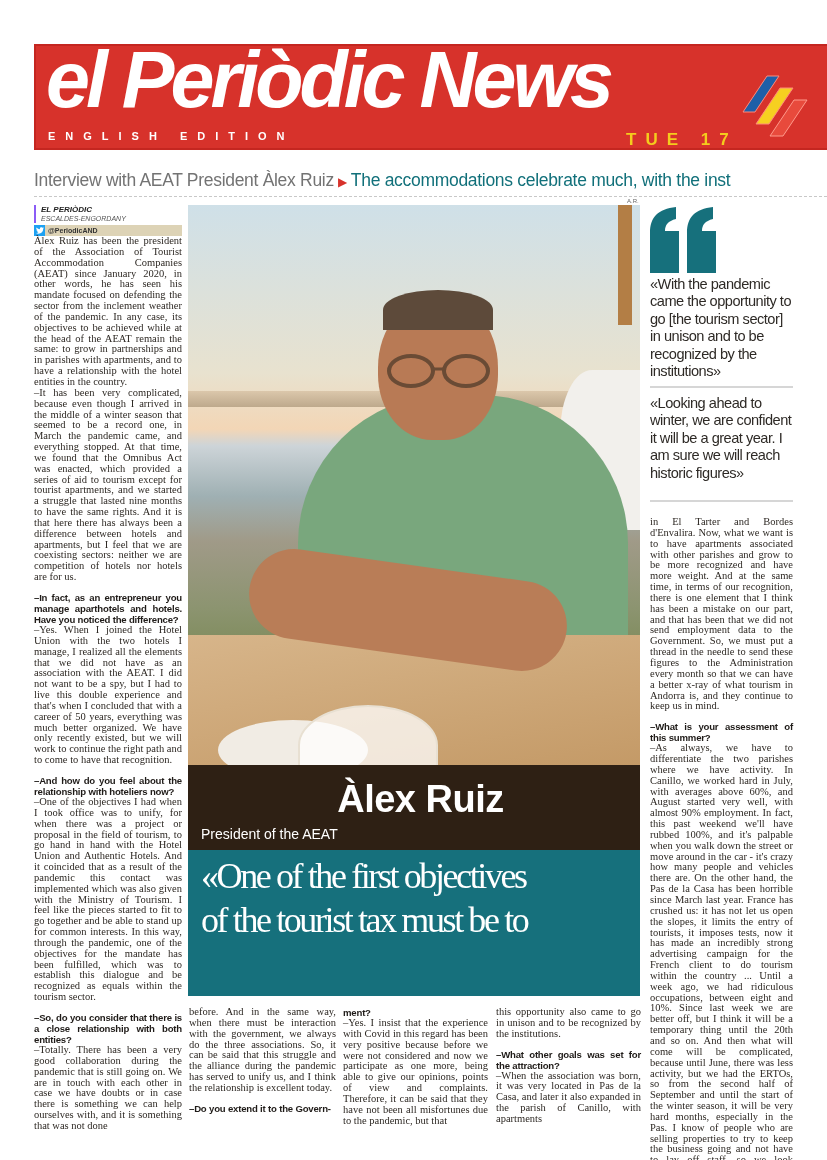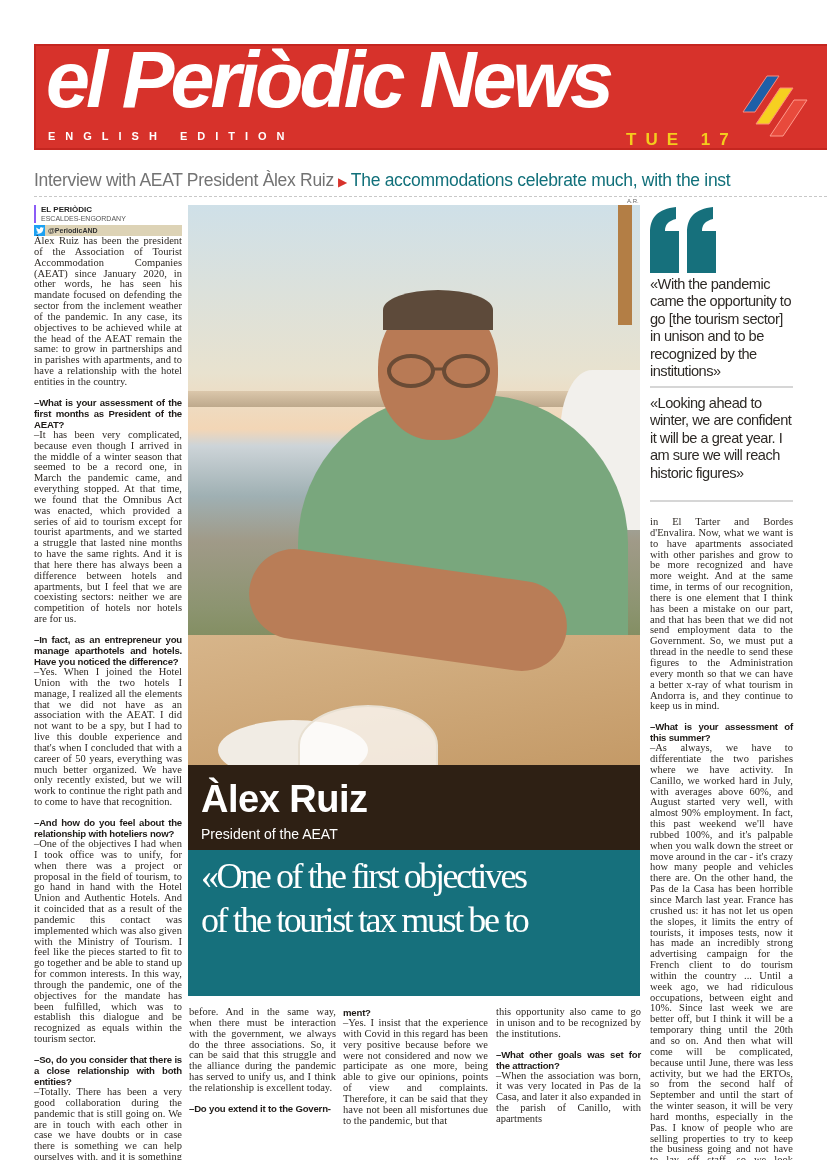--- a/index.html
+++ b/index.html
@@ -15,21 +15,21 @@
 
   
   .kicker { position: absolute; left: 34px; top: 170px; width: 800px; font-family: "Liberation Sans", sans-serif; font-size: 17.5px; white-space: nowrap; overflow: hidden; letter-spacing: -0.3px; }
   .kicker .k1 { color: #737373; }
   .kicker .k-arrow { color: #d7322b; font-size: 12px; margin: 0 4px; }
   .kicker .k2 { color: #11707a; }
   .kicker-rule { position: absolute; left: 34px; top: 196px; width: 793px; border-top: 1px dashed #c8c8c8; }
 
   
   .byline { position: absolute; left: 34px; top: 205px; width: 148px; font-family: "Liberation Sans", sans-serif; }
-  .byline .bl-block { border-left: 2px solid #8b5cf6; padding-left: 5px; }
+  .byline .bl-block { border-left: 2px solid #8b5cf6; padding-left: 5px; font-style: italic; }
   .byline .bl-paper { font-size: 8px; font-weight: 700; color: #222; line-height: 9px; }
   .byline .bl-place { font-size: 7px; color: #555; line-height: 9px; }
   .byline .bl-tw { margin-top: 2px; background: #ddd3b6; height: 11px; display: flex; align-items: center; font-size: 7px; font-weight: 700; color: #333; }
   .tw-icon { width: 11px; height: 11px; background: #1da1f2; display: inline-flex; align-items: center; justify-content: center; margin-right: 3px; }
 
   
   .col { position: absolute; font-size: 10.5px; line-height: 10.85px; color: #2d2823; text-align: justify; hyphens: none; }
   .col p { margin: 0; }
   .col .q { font-family: "Liberation Sans", sans-serif; font-weight: 700; font-size: 9.6px; line-height: 11px; color: #1f1b18; margin-top: 9px; letter-spacing: -0.2px; }
   .col .a { }
@@ -49,21 +49,21 @@
   .photo .head { position: absolute; left: 190px; top: 90px; width: 120px; height: 145px; border-radius: 50% 50% 45% 45%; background: #b87a55; }
   .photo .hair { position: absolute; left: 195px; top: 85px; width: 110px; height: 40px; border-radius: 50% 50% 0 0; background: #5d4a3a; }
   .photo .glasses { position: absolute; left: 190px; top: 148px; width: 120px; height: 36px; }
   .photo .arm { position: absolute; left: 60px; top: 360px; width: 320px; height: 90px; border-radius: 45px; background: #b97d57; transform: rotate(8deg); }
   .photo .glass { position: absolute; left: 110px; top: 500px; width: 140px; height: 80px; border-radius: 50% 50% 0 0; background: rgba(255,255,255,.75); border: 2px solid #e8e0d2; }
   .photo .plate { position: absolute; left: 30px; top: 515px; width: 150px; height: 60px; border-radius: 50%; background: #f1ece4; }
   .photo .person2 { position: absolute; right: 0; top: 165px; width: 80px; height: 160px; border-radius: 40% 0 0 10%; background: #f2f0ec; }
 
   
   .nameband { position: absolute; left: 188px; top: 765px; width: 452px; height: 85px; background: #2e2014; padding: 14px 0 0 13px; }
-  .nameband .name { font-family: "Liberation Sans", sans-serif; font-weight: 700; font-size: 38px; color: #ffffff; line-height: 40px; letter-spacing: -0.5px; }
+  .nameband .name { font-family: "Liberation Sans", sans-serif; font-weight: 700; font-size: 38px; color: #ffffff; line-height: 40px; letter-spacing: -0.5px; text-align: center; }
   .nameband .role { font-family: "Liberation Sans", sans-serif; font-size: 14px; color: #ffffff; line-height: 18px; margin-top: 6px; }
   .pullband { position: absolute; left: 188px; top: 850px; width: 452px; height: 146px; background: #16707c; padding: 4px 0 0 13px; }
   .pullband .pq { font-family: "Liberation Serif", serif; font-size: 36px; line-height: 44px; color: #ffffff; letter-spacing: -2.4px; white-space: nowrap; }
 
   
   .quotemark { position: absolute; left: 650px; top: 207px; width: 72px; height: 66px; }
   .sideq { position: absolute; left: 650px; width: 143px; font-family: "Liberation Sans", sans-serif; font-size: 14.6px; line-height: 17.4px; color: #2e2a26; letter-spacing: -0.5px; }
   .sideq1 { top: 276px; }
   .sideq2 { top: 395px; }
   .sideq-rule { position: absolute; left: 650px; width: 143px; border-top: 2px solid #d6d6d6; }
@@ -97,21 +97,20 @@
       <svg width="8" height="7" viewBox="0 0 24 20">
           <path fill="#fff" d="M24 2.4a9.8 9.8 0 0 1-2.8.8A4.9 4.9 0 0 0 23.3.4a9.9 9.9 0 0 1-3.1 1.2A4.9 4.9 0 0 0 11.8 6 14 14 0 0 1 1.7.9a4.9 4.9 0 0 0 1.5 6.6A4.9 4.9 0 0 1 1 6.9a4.9 4.9 0 0 0 3.9 4.8 4.9 4.9 0 0 1-2.2.1 4.9 4.9 0 0 0 4.6 3.4A9.9 9.9 0 0 1 0 17.2 14 14 0 0 0 7.5 19.4c9 0 14-7.5 14-14v-.6A10 10 0 0 0 24 2.4z"></path>
         </svg>
     </span>
     <span>@PeriodicAND</span>
   </div>
 </div>
 
 <div class="col col1">
     <p class="a">Àlex Ruiz has been the president of the Association of Tourist Accommodation Companies (AEAT) since January 2020, in other words, he has seen his mandate focused on defending the sector from the inclement weather of the pandemic. In any case, its objectives to be achieved while at the head of the AEAT remain the same: to grow in partnerships and in parishes with apartments, and to have a relationship with the hotel entities in the country.</p>
-    <p class="q">–What is your assessment of the first months as President of the AEAT?</p>
     <p class="a">–It has been very complicated, because even though I arrived in the middle of a winter season that seemed to be a record one, in March the pandemic came, and everything stopped. At that time, we found that the Omnibus Act was enacted, which provided a series of aid to tourism except for tourist apartments, and we started a struggle that lasted nine months to have the same rights. And it is that here there has always been a difference between hotels and apartments, but I feel that we are coexisting sectors: neither we are competition of hotels nor hotels are for us.</p>
     <p class="q">–In fact, as an entrepreneur you manage aparthotels and hotels. Have you noticed the difference?</p>
     <p class="a">–Yes. When I joined the Hotel Union with the two hotels I manage, I realized all the elements that we did not have as an association with the AEAT. I did not want to be a spy, but I had to live this double experience and that's when I concluded that with a career of 50 years, everything was much better organized. We have only recently existed, but we will work to continue the right path and to come to have that recognition.</p>
     <p class="q">–And how do you feel about the relationship with hoteliers now?</p>
     <p class="a">–One of the objectives I had when I took office was to unify, for when there was a project or proposal in the field of tourism, to go hand in hand with the Hotel Union and Authentic Hotels. And it coincided that as a result of the pandemic this contact was implemented which was also given with the Ministry of Tourism. I feel like the pieces started to fit to go together and be able to stand up for common interests. In this way, through the pandemic, one of the objectives for the mandate has been fulfilled, which was to establish this dialogue and be recognized as equals within the tourism sector.</p>
     <p class="q">–So, do you consider that there is a close relationship with both entities?</p>
     <p class="a">–Totally. There has been a very good collaboration during the pandemic that is still going on. We are in touch with each other in case we have doubts or in case there is something we can help ourselves with, and it is something that was not done</p>
   </div>
 <div class="col col2">
     <p class="a">before. And in the same way, when there must be interaction with the government, we always do the three associations. So, it can be said that this struggle and the alliance during the pandemic has served to unify us, and I think the relationship is excellent today.</p>

